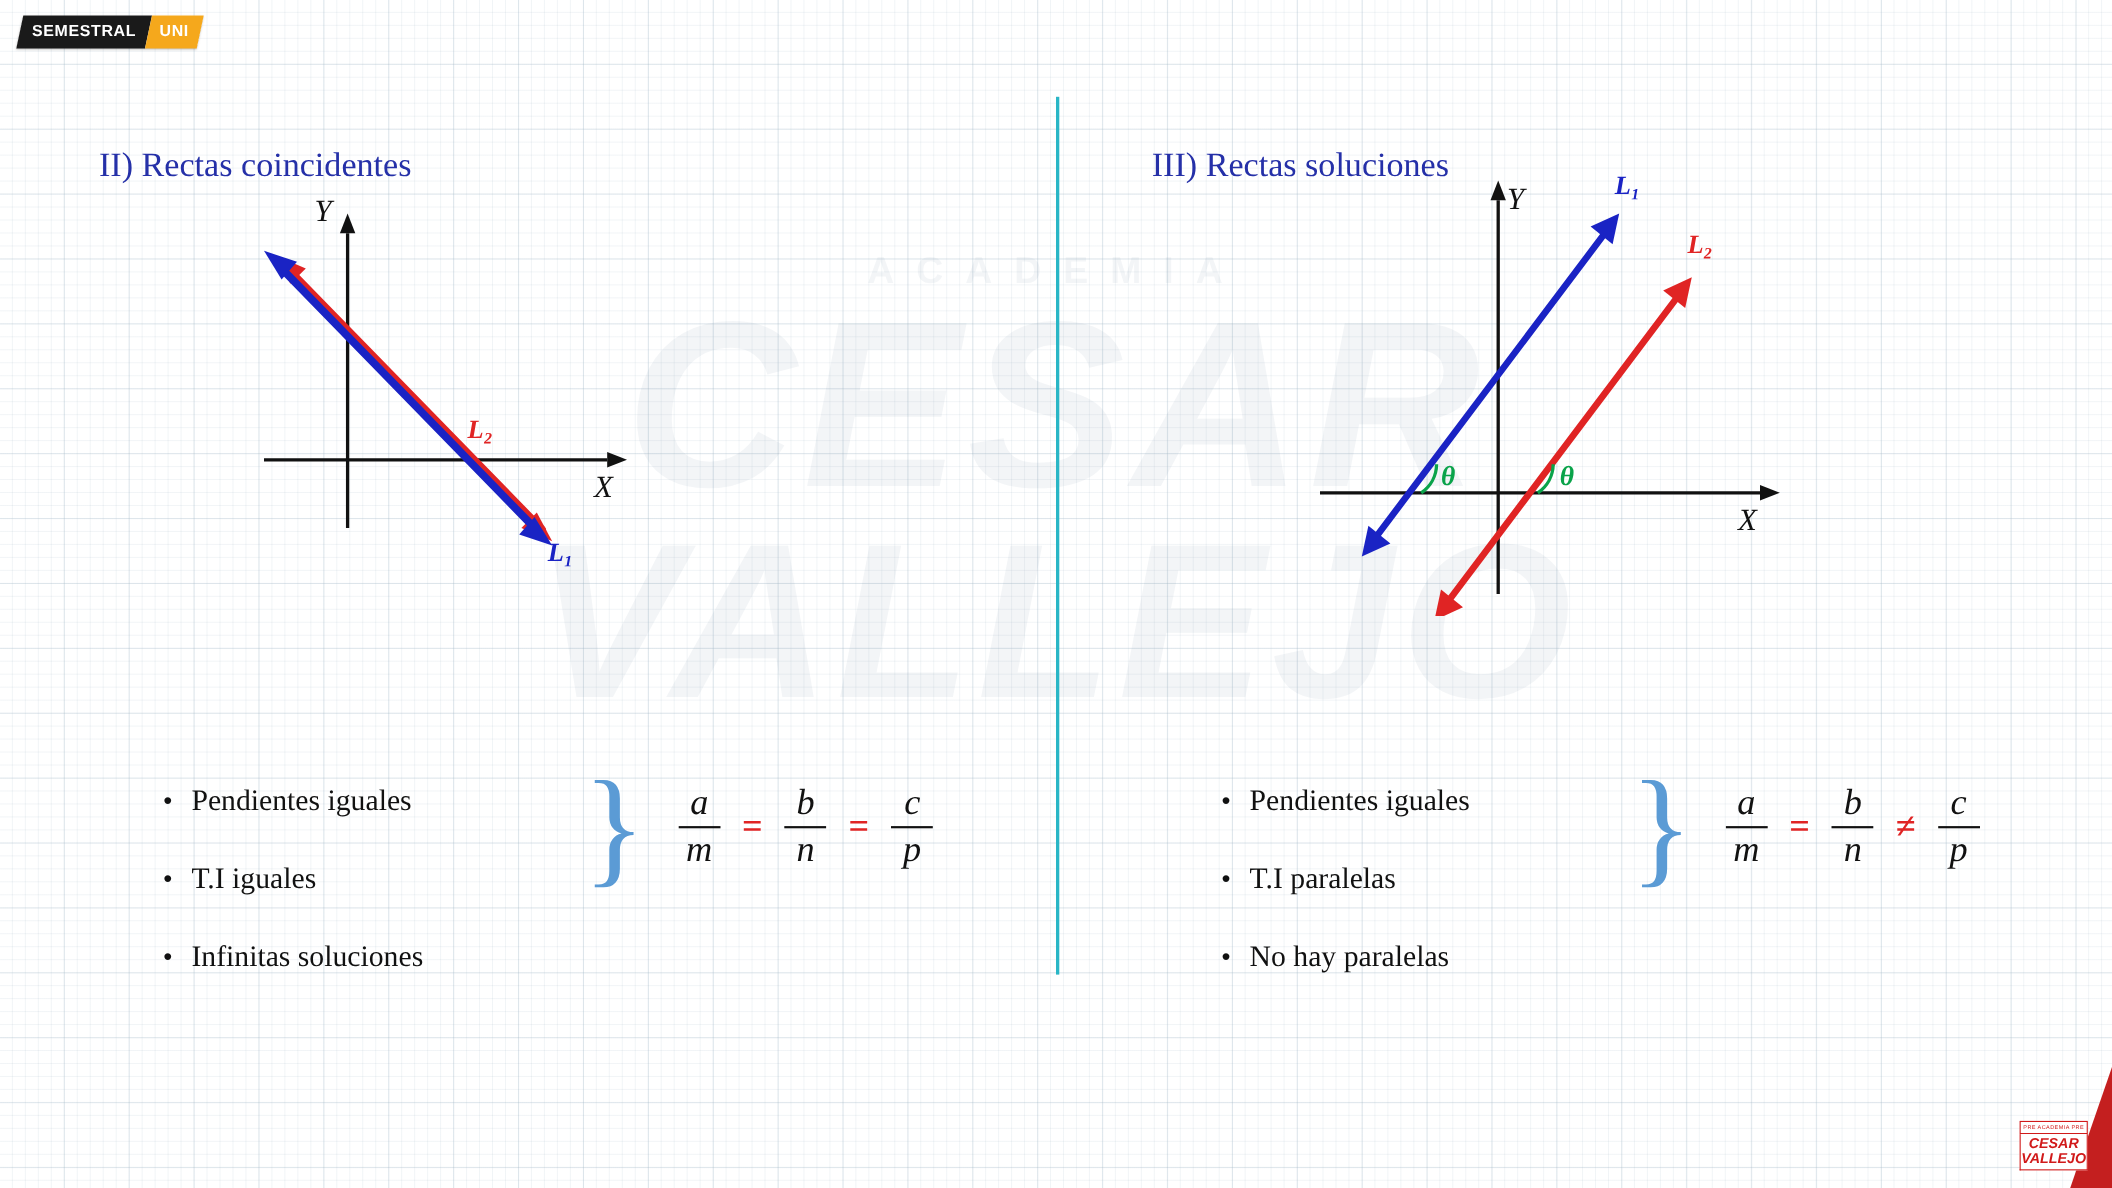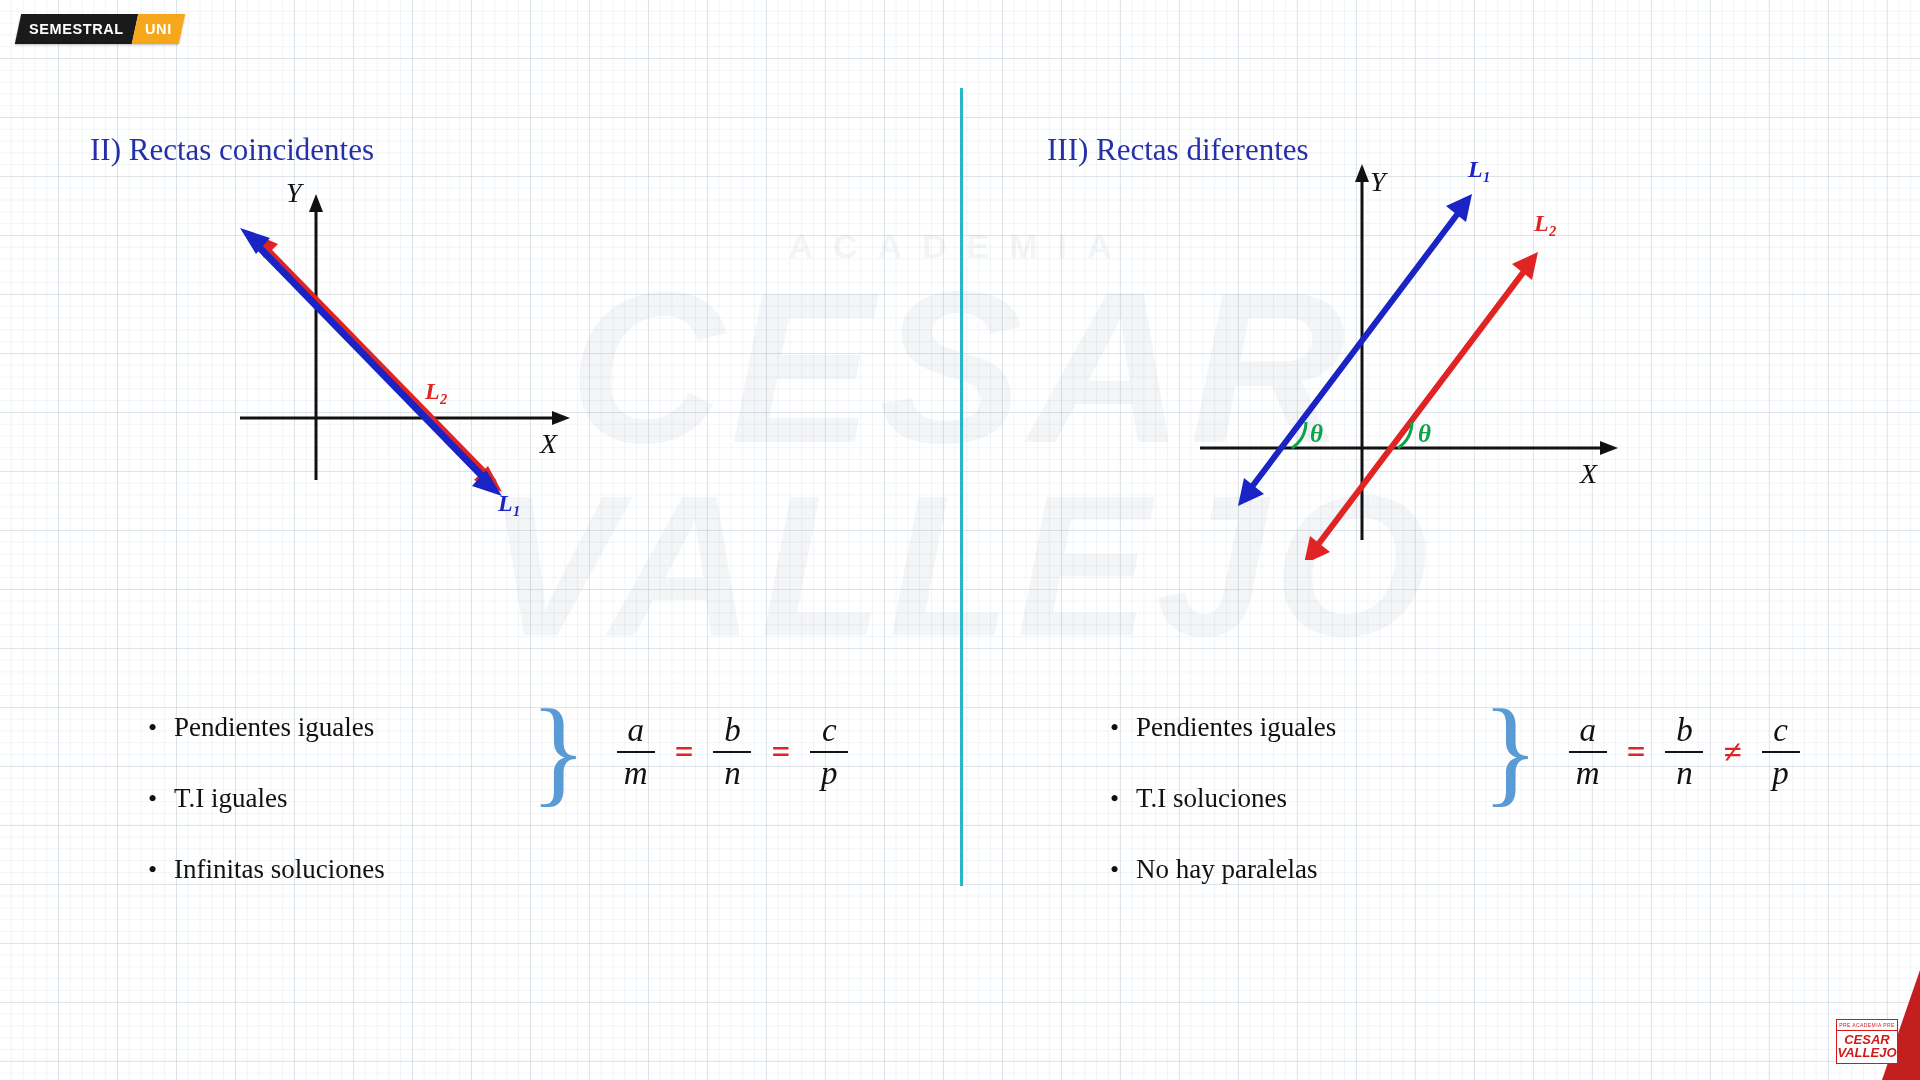--- a/index.html
+++ b/index.html
@@ -328,21 +328,21 @@
     <span class="den">n</span>
   </span>
   <span class="op">=</span>
   <span class="frac">
     <span class="num">c</span>
     <span class="bar"></span>
     <span class="den">p</span>
   </span>
 </div>
 
-<div class="heading" id="heading-right">III) Rectas diferentes</div>
+<div class="heading" id="heading-right">III) Rectas soluciones</div>
 
 <div class="diagram" id="diagram-right">
   <svg width="460" height="410" viewBox="0 0 460 410">
 
     <line x1="20" y1="298" x2="420" y2="298" stroke="#111" stroke-width="3"></line>
     <polygon points="420,291 438,298 420,305" fill="#111"></polygon>
 
     <line x1="182" y1="390" x2="182" y2="32" stroke="#111" stroke-width="3"></line>
     <polygon points="175,32 182,14 189,32" fill="#111"></polygon>
 
@@ -366,21 +366,21 @@
   <div class="theta" style="left:238px; top:270px;">θ</div>
 </div>
 
 <div class="bullets" id="bullets-right">
   <div class="row">
     <span class="dot">•</span>
     <span class="txt">Pendientes iguales</span>
   </div>
   <div class="row">
     <span class="dot">•</span>
-    <span class="txt">T.I soluciones</span>
+    <span class="txt">T.I paralelas</span>
   </div>
   <div class="row">
     <span class="dot">•</span>
     <span class="txt"> No hay paralelas</span>
   </div>
 </div>
 
 <div class="formula" id="formula-right">
   <span class="brace">}</span>
   <span class="frac">

